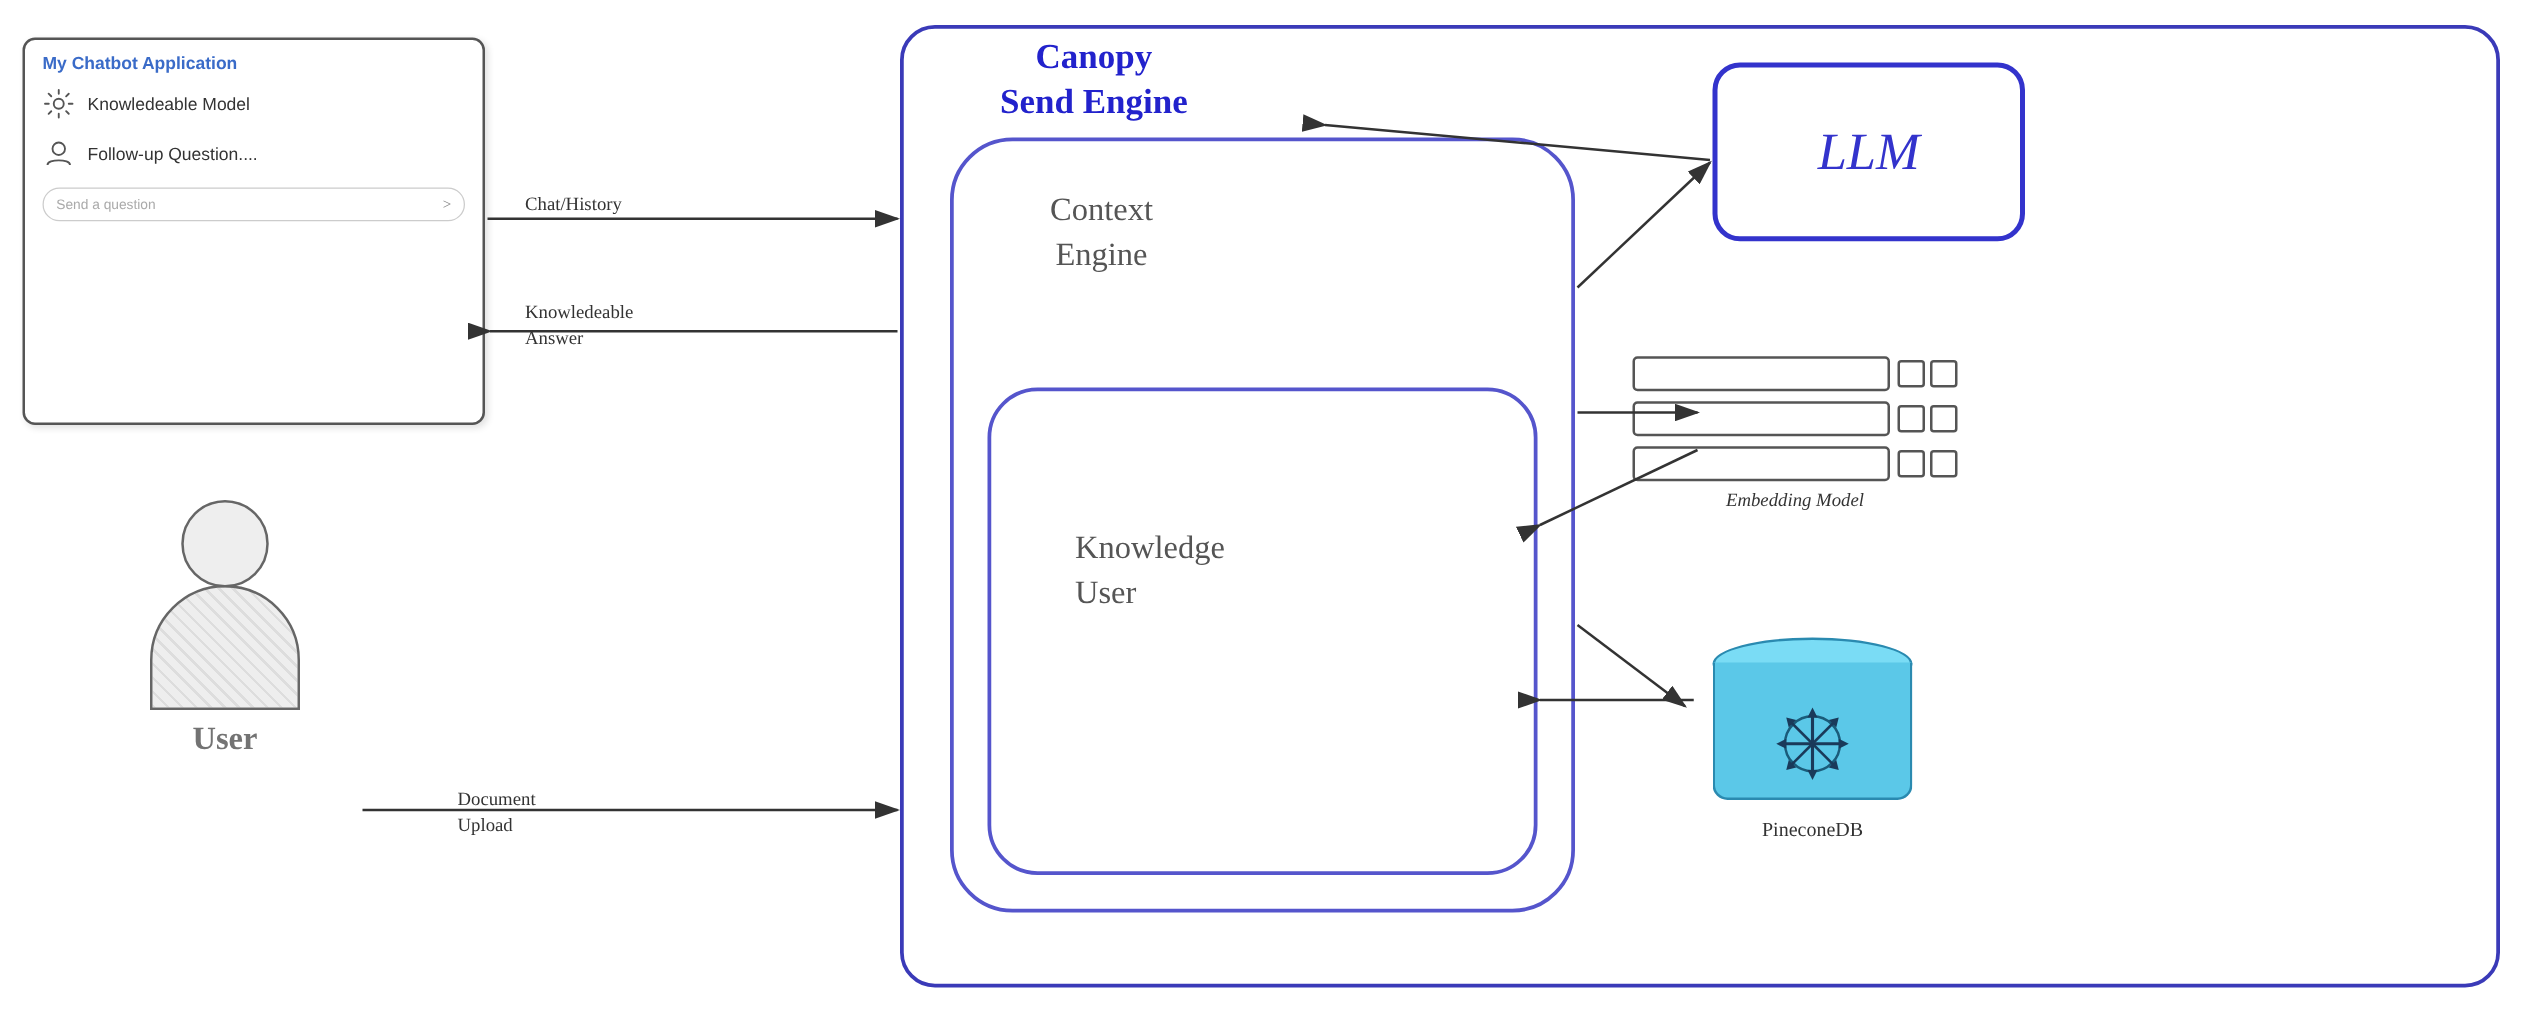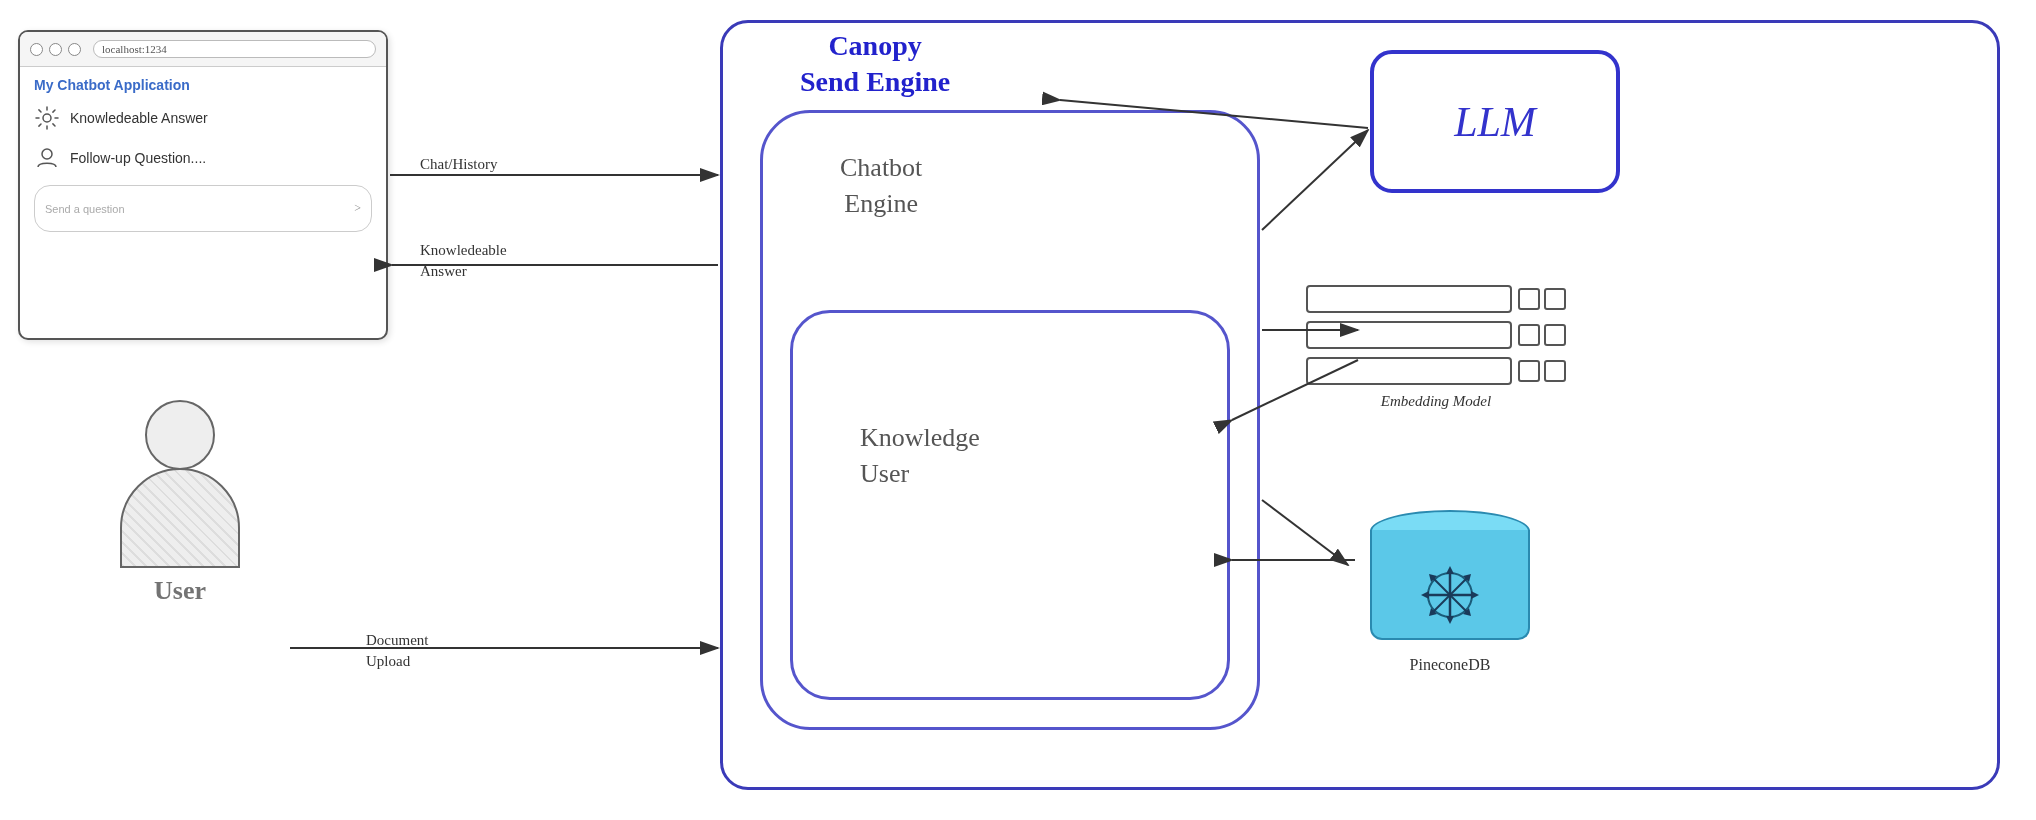--- a/index.html
+++ b/index.html
@@ -71,21 +71,21 @@
     .chat-icon {
       width: 26px; height: 26px;
       flex-shrink: 0;
     }
     .chat-input-row {
       display: flex;
       align-items: center;
       margin-top: 10px;
       border: 1px solid #ccc;
       border-radius: 16px;
-      padding: 15px 10px;
+      padding: 5px 10px;
     }
     .chat-input-placeholder {
       flex: 1;
       font-size: 11px;
       color: #aaa;
       font-family: Arial, sans-serif;
     }
     .chat-send-btn {
       font-size: 12px;
       color: #888;
@@ -315,36 +315,30 @@
       font-weight: bold;
       color: #737373;
       font-family: Liberation Serif, serif;
       margin-top: 8px;
     }
   </style>
 </head>
 <body>
 
 <div class="browser-window">
-  <div class="browser-titlebar">
-    <div class="browser-dot"></div>
-    <div class="browser-dot"></div>
-    <div class="browser-dot"></div>
-    <div class="browser-url">localhost:1234</div>
-  </div>
   <div class="browser-body">
     <div class="browser-app-title">My Chatbot Application</div>
 
 
     <div class="chat-item">
       <svg class="chat-icon" viewBox="0 0 26 26" fill="none" stroke="#555" stroke-width="1.5">
         <circle cx="13" cy="13" r="4"></circle>
         <path d="M13 2v3M13 21v3M2 13h3M21 13h3M4.9 4.9l2.1 2.1M18.9 18.9l2.1 2.1M4.9 21.1l2.1-2.1M18.9 7.1l2.1-2.1" stroke-linecap="round"></path>
       </svg>
-      <span>Knowledeable Answer</span>
+      <span>Knowledeable Model</span>
     </div>
 
     <div class="chat-item">
       <svg class="chat-icon" viewBox="0 0 26 26" fill="none" stroke="#555" stroke-width="1.5">
         <circle cx="13" cy="9" r="5"></circle>
         <path d="M4 22c0-5 18-5 18 0"></path>
       </svg>
       <span>Follow-up Question....</span>
     </div>
 
@@ -363,21 +357,21 @@
 
 <div class="canopy-box"></div>
 
 <div class="canopy-label">
   <span>Canopy</span><br>
   <span>Send Engine</span>
 </div>
 
 <div class="context-engine-box"></div>
 <div class="context-engine-label">
-  <span>Chatbot</span><br>
+  <span>Context</span><br>
   <span>Engine</span>
 </div>
 
 <div class="kb-box"></div>
 <div class="kb-label">
   <span>Knowledge</span><br>
   <span>User</span>
 </div>
 
 <div class="llm-box">

